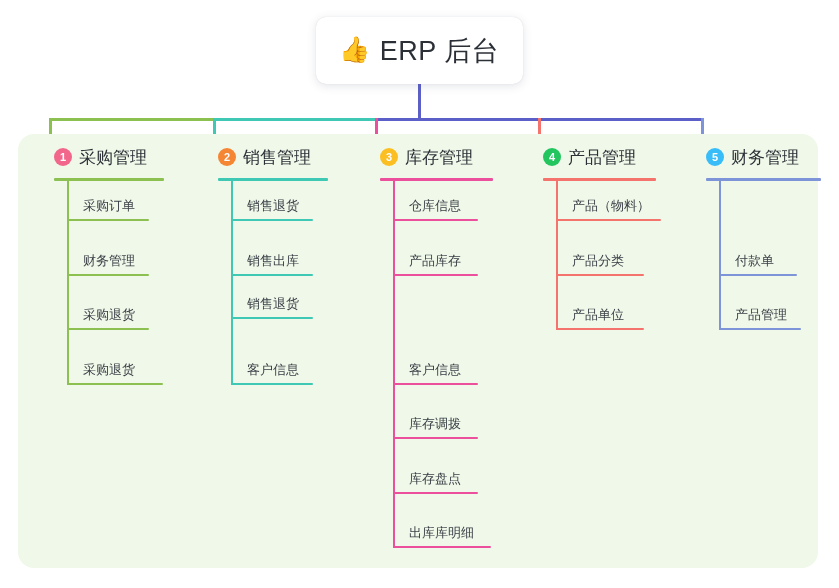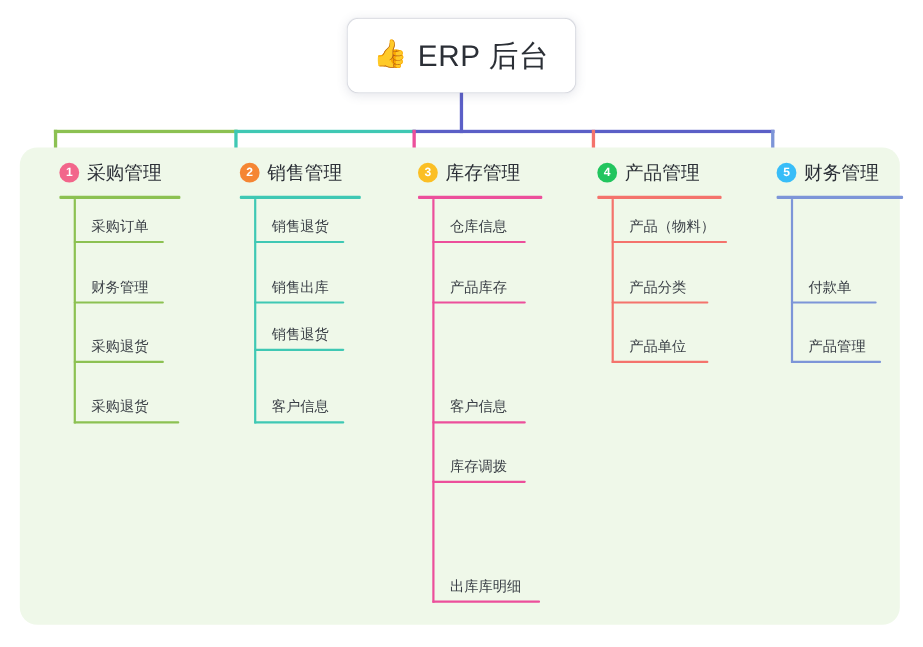--- a/index.html
+++ b/index.html
@@ -218,20 +218,24 @@
           <div class="item-rule" style="width: 85px; background: rgb(236, 79, 155);"></div>
         </div>
         <div class="item" style="top: 211.5px; width: 85px; height: 28px;">
           <span class="item-label">客户信息</span>
           <div class="item-rule" style="width: 85px; background: rgb(236, 79, 155);"></div>
         </div>
         <div class="item" style="top: 266px; width: 85px; height: 28px;">
           <span class="item-label">库存调拨</span>
           <div class="item-rule" style="width: 85px; background: rgb(236, 79, 155);"></div>
         </div>
+        <div class="item" style="top: 320.5px; width: 85px; height: 28px;">
+          <span class="item-label">库存盘点</span>
+          <div class="item-rule" style="width: 85px; background: rgb(236, 79, 155);"></div>
+        </div>
         <div class="item" style="top: 375px; width: 98px; height: 28px;">
           <span class="item-label">出库库明细</span>
           <div class="item-rule" style="width: 98px; background: rgb(236, 79, 155);"></div>
         </div>
       </div>
       <div class="column" style="left: 525px;">
         <div class="col-head">
           <span class="badge" style="background: rgb(34, 197, 94);">4</span>
           <span class="col-title">产品管理</span>
         </div>

